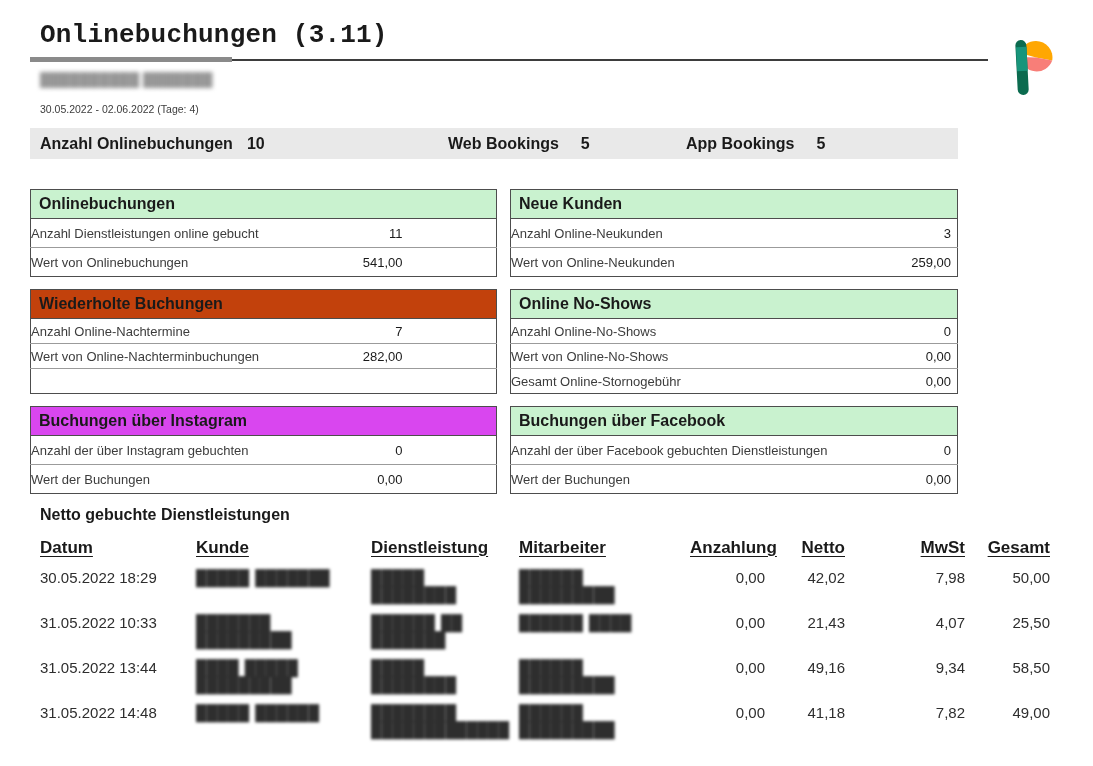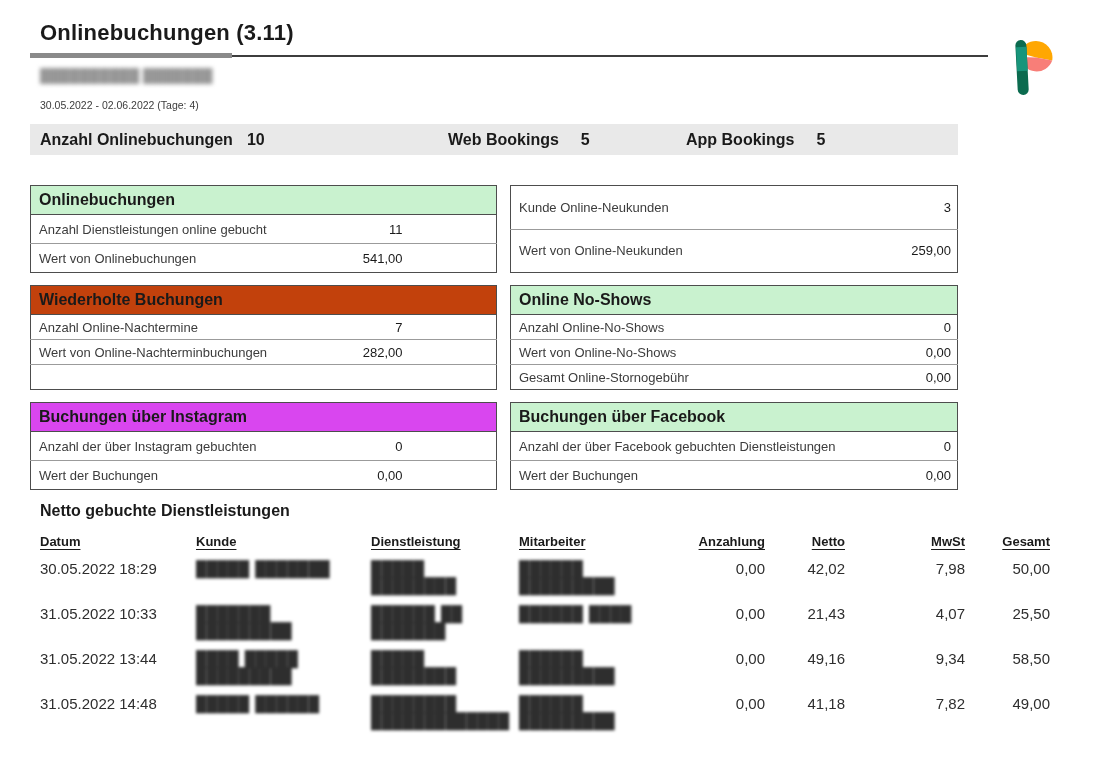--- a/index.html
+++ b/index.html
@@ -1,50 +1,50 @@
 <!DOCTYPE html>
 <html><head>
 <meta charset="utf-8">
 <style>
   html,body{margin:0;padding:0;background:#fff;}
   .page{
     position:relative;width:1093px;height:766px;background:#ffffff;
     font-family:"Liberation Sans","DejaVu Sans",sans-serif;color:#1a1a1a;overflow:hidden;
   }
-  .title{margin:20px 0 0 40px;font-size:22px;font-weight:bold;letter-spacing:.2px;}
+  .title{margin:20px 0 0 40px;font-size:26px;font-weight:bold;letter-spacing:.2px;font-family:Liberation Mono, monospace;}
   .rule{position:relative;margin:9px 0 0 30px;width:958px;height:2px;background:#3d3d3d;}
   .rule .thick{position:absolute;left:0;top:-2px;width:202px;height:5px;background:#8a8a8a;}
   .biz-name{margin:11px 0 0 40px;font-size:14px;font-weight:bold;color:#979797;filter:blur(2px);width:180px;white-space:nowrap;overflow:hidden;}
   .date-range{margin:15px 8px 0 40px;font-size:10.5px;color:#3c3c3c;}
   .summary-bar{position:relative;margin:13px 0 0 30px;width:928px;height:31px;background:#E9E9E9;font-size:16px;font-weight:bold;line-height:31px;}
   .summary-item{position:absolute;top:0;white-space:nowrap;}
   .summary-item .val{margin-left:22px;}
   .summary-item.s0{left:10px;} .summary-item.s0 .val{margin-left:14px;}
   .summary-item.s1{left:418px;}
   .summary-item.s2{left:656px;}
 
   .pairs{margin:30px 0 0 30px;}
   .pair{display:flex;margin-bottom:12px;}
   table.stat{border-collapse:collapse;border:1px solid #4d4d4d;table-layout:fixed;}
   table.stat.left{width:467px;margin-right:13px;border-radius:21px;}
   table.stat.right{width:448px;}
   table.stat th{background:#C9F2CF;text-align:left;font-size:16px;font-weight:bold;padding:4px 8px;height:20px;border-bottom:1px solid #4d4d4d;}
-  table.stat td{font-size:13px;height:28px;padding:0 8px;color:#3c3c3c;border-bottom:1px solid #9b9b9b;}
+  table.stat td{font-size:13px;height:28px;padding:0 0;color:#3c3c3c;border-bottom:1px solid #9b9b9b;}
   table.stat.compact td{height:24px;}
   table.stat tr:last-child td{border-bottom:none;}
   table.stat td.val{text-align:right;color:#1a1a1a;padding-right:4px;}
   table.stat.right td.val{padding-right:6px;}
   table.stat td.sp{padding:0;}
   table.stat tr.filler td{border-bottom:none;height:24px;}
   col.c-val{width:90px;} col.c-spacer{width:90px;}
   col.c-rval{width:110px;}
 
   .svc-title{margin:10px 0 0 40px;font-size:16px;font-weight:bold;}
   table.svc{border-collapse:collapse;margin:14px 0 0 40px;width:1010px;table-layout:fixed;}
-  table.svc th{font-size:13px;font-weight:bold;text-align:left;text-decoration:underline;text-underline-offset:3px;padding:0 0 6px 0;white-space:nowrap;}
+  table.svc th{font-size:17px;font-weight:bold;text-align:left;text-decoration:underline;text-underline-offset:3px;padding:0 0 6px 0;white-space:nowrap;}
   table.svc th.num,table.svc td.num{text-align:right;}
   table.svc td{font-size:15px;color:#2e2e2e;padding:5px 0 6px 0;vertical-align:top;line-height:17px;}
   table.svc td.num{white-space:nowrap;}
   table.svc th.num{padding-right:0;margin-left:36px;}
   table.svc td.pad,table.svc th.pad{padding-right:14px;}
   .redacted{color:#b5b5b5;filter:blur(1.6px);font-size:11px;line-height:15px;letter-spacing:0;word-spacing:2px;}
   col.w-datum{width:156px;} col.w-kunde{width:175px;} col.w-dienst{width:148px;} col.w-mit{width:171px;}
   col.w-anz{width:75px;} col.w-netto{width:80px;} col.w-mwst{width:120px;} col.w-gesamt{width:85px;}
   .logo{position:absolute;left:1009px;top:37px;width:46px;height:60px;}
 </style>
@@ -108,22 +108,25 @@
               <td class="sp"></td>
             </tr>
       </tbody>
         </table>
       <table class="stat right">
         <colgroup>
             <col>
             <col class="c-rval">
           </colgroup>
         <tbody>
-        <tr>
-              <td>Kunde Online-Neukunden</td>
+            <tr>
+              <th colspan="2" style="background-color: rgb(201, 242, 207);">Neue Kunden</th>
+            </tr>
+        <tr>
+              <td>Anzahl Online-Neukunden</td>
               <td class="val">3</td>
             </tr>
         <tr>
               <td>Wert von Online-Neukunden</td>
               <td class="val">259,00</td>
             </tr>
       </tbody>
         </table>
     </div>
 

